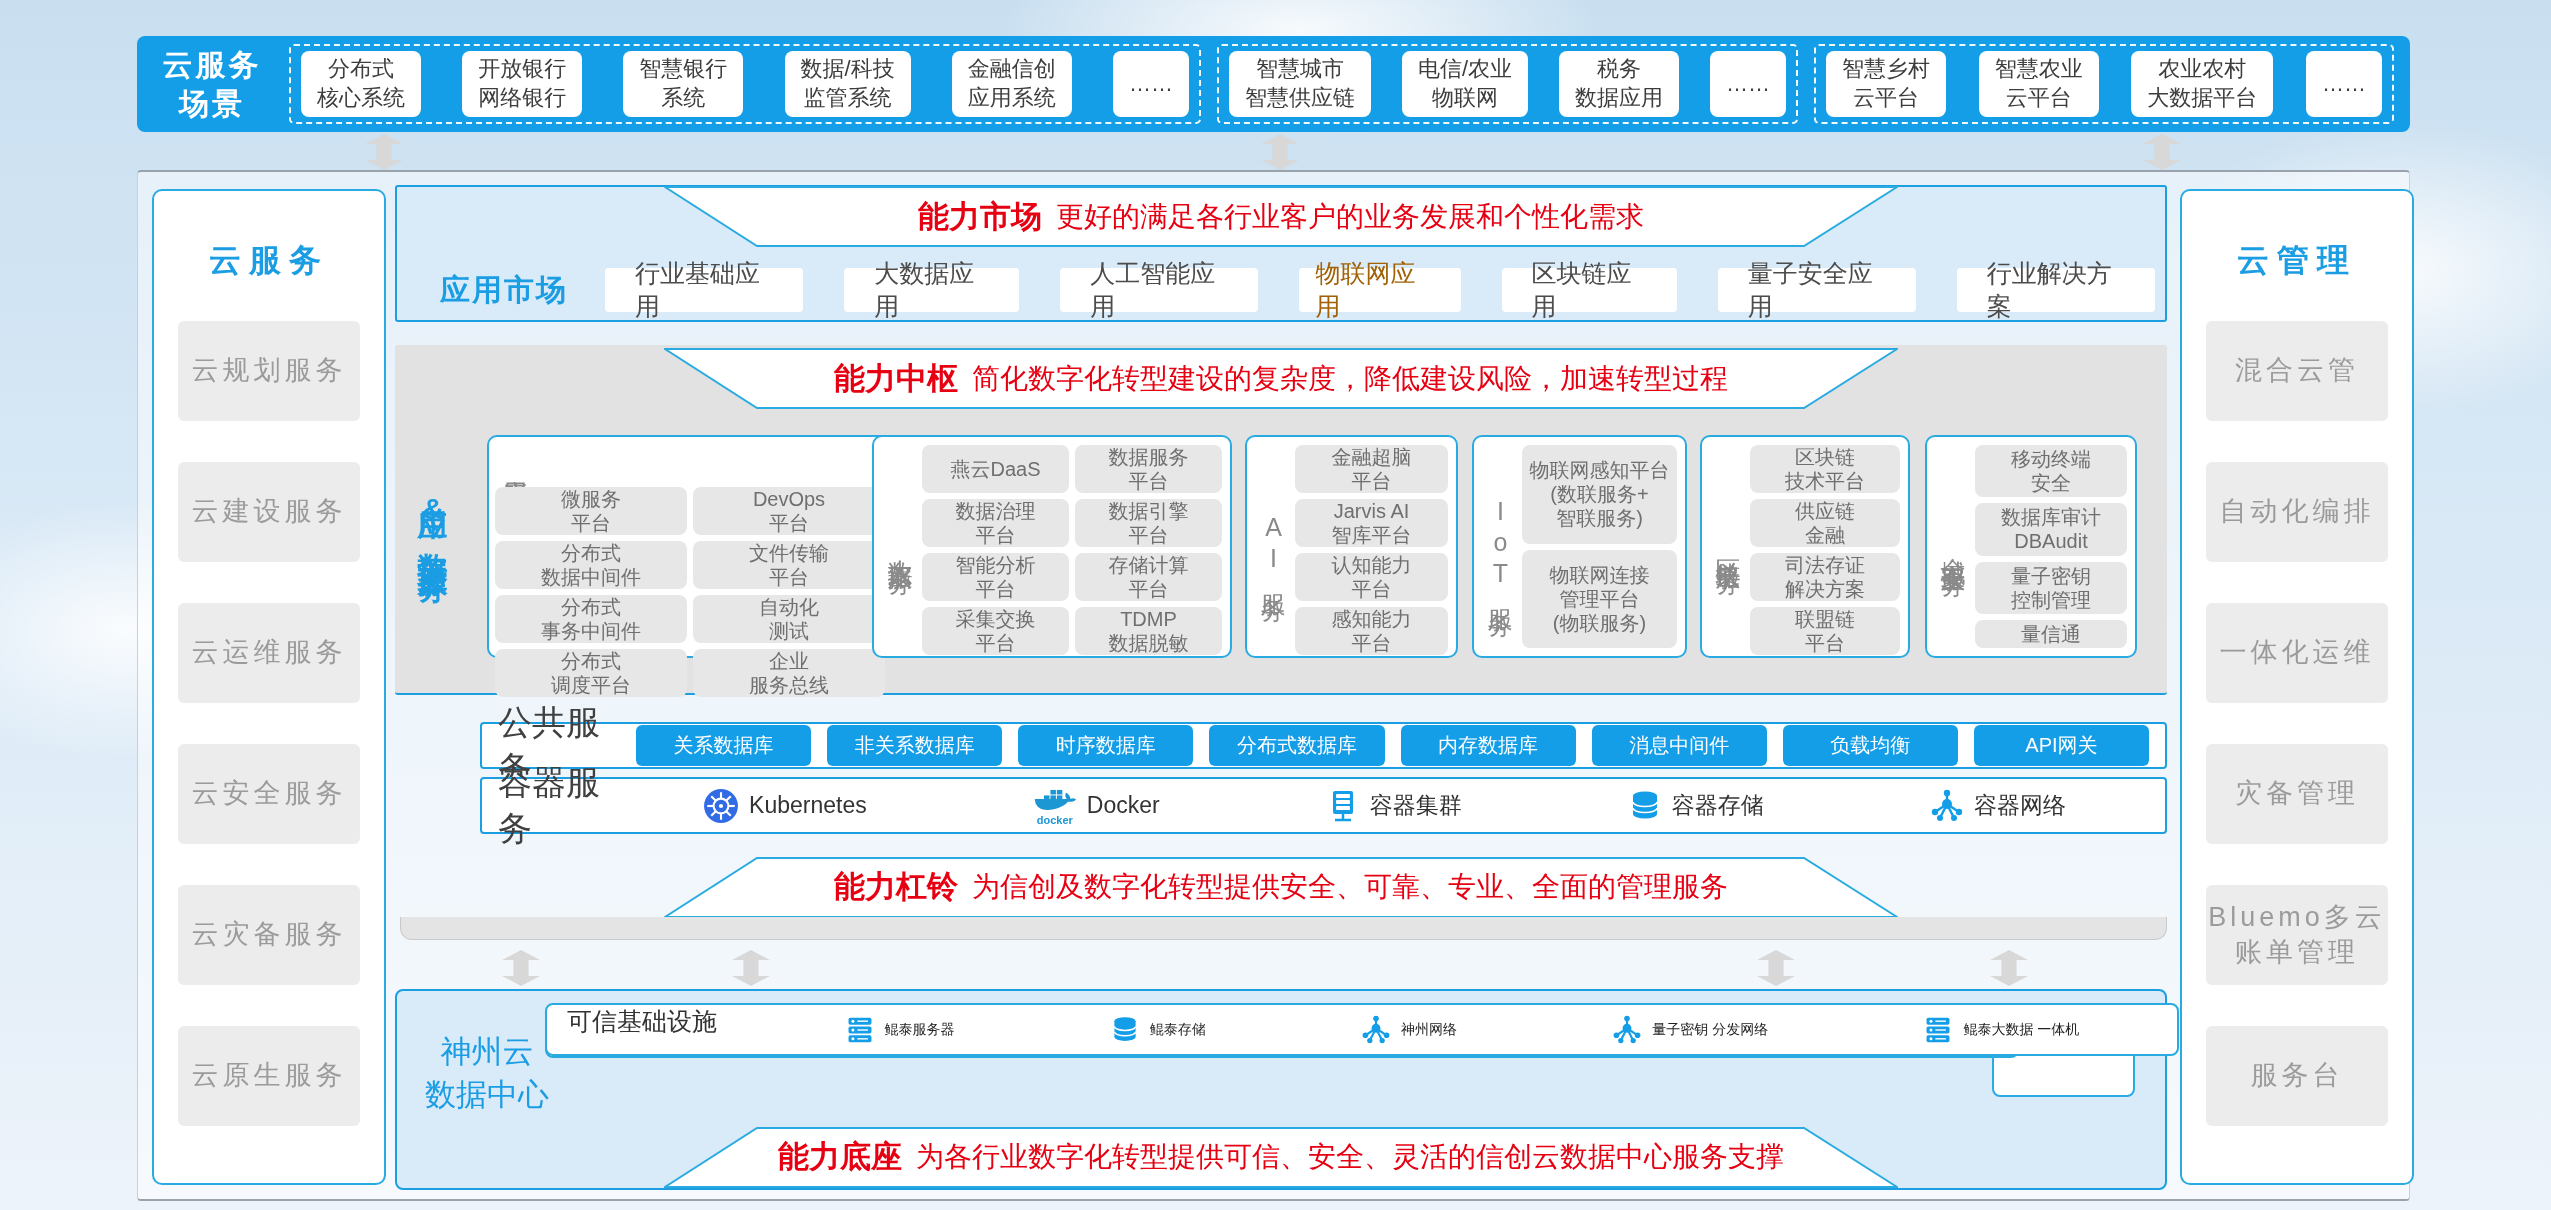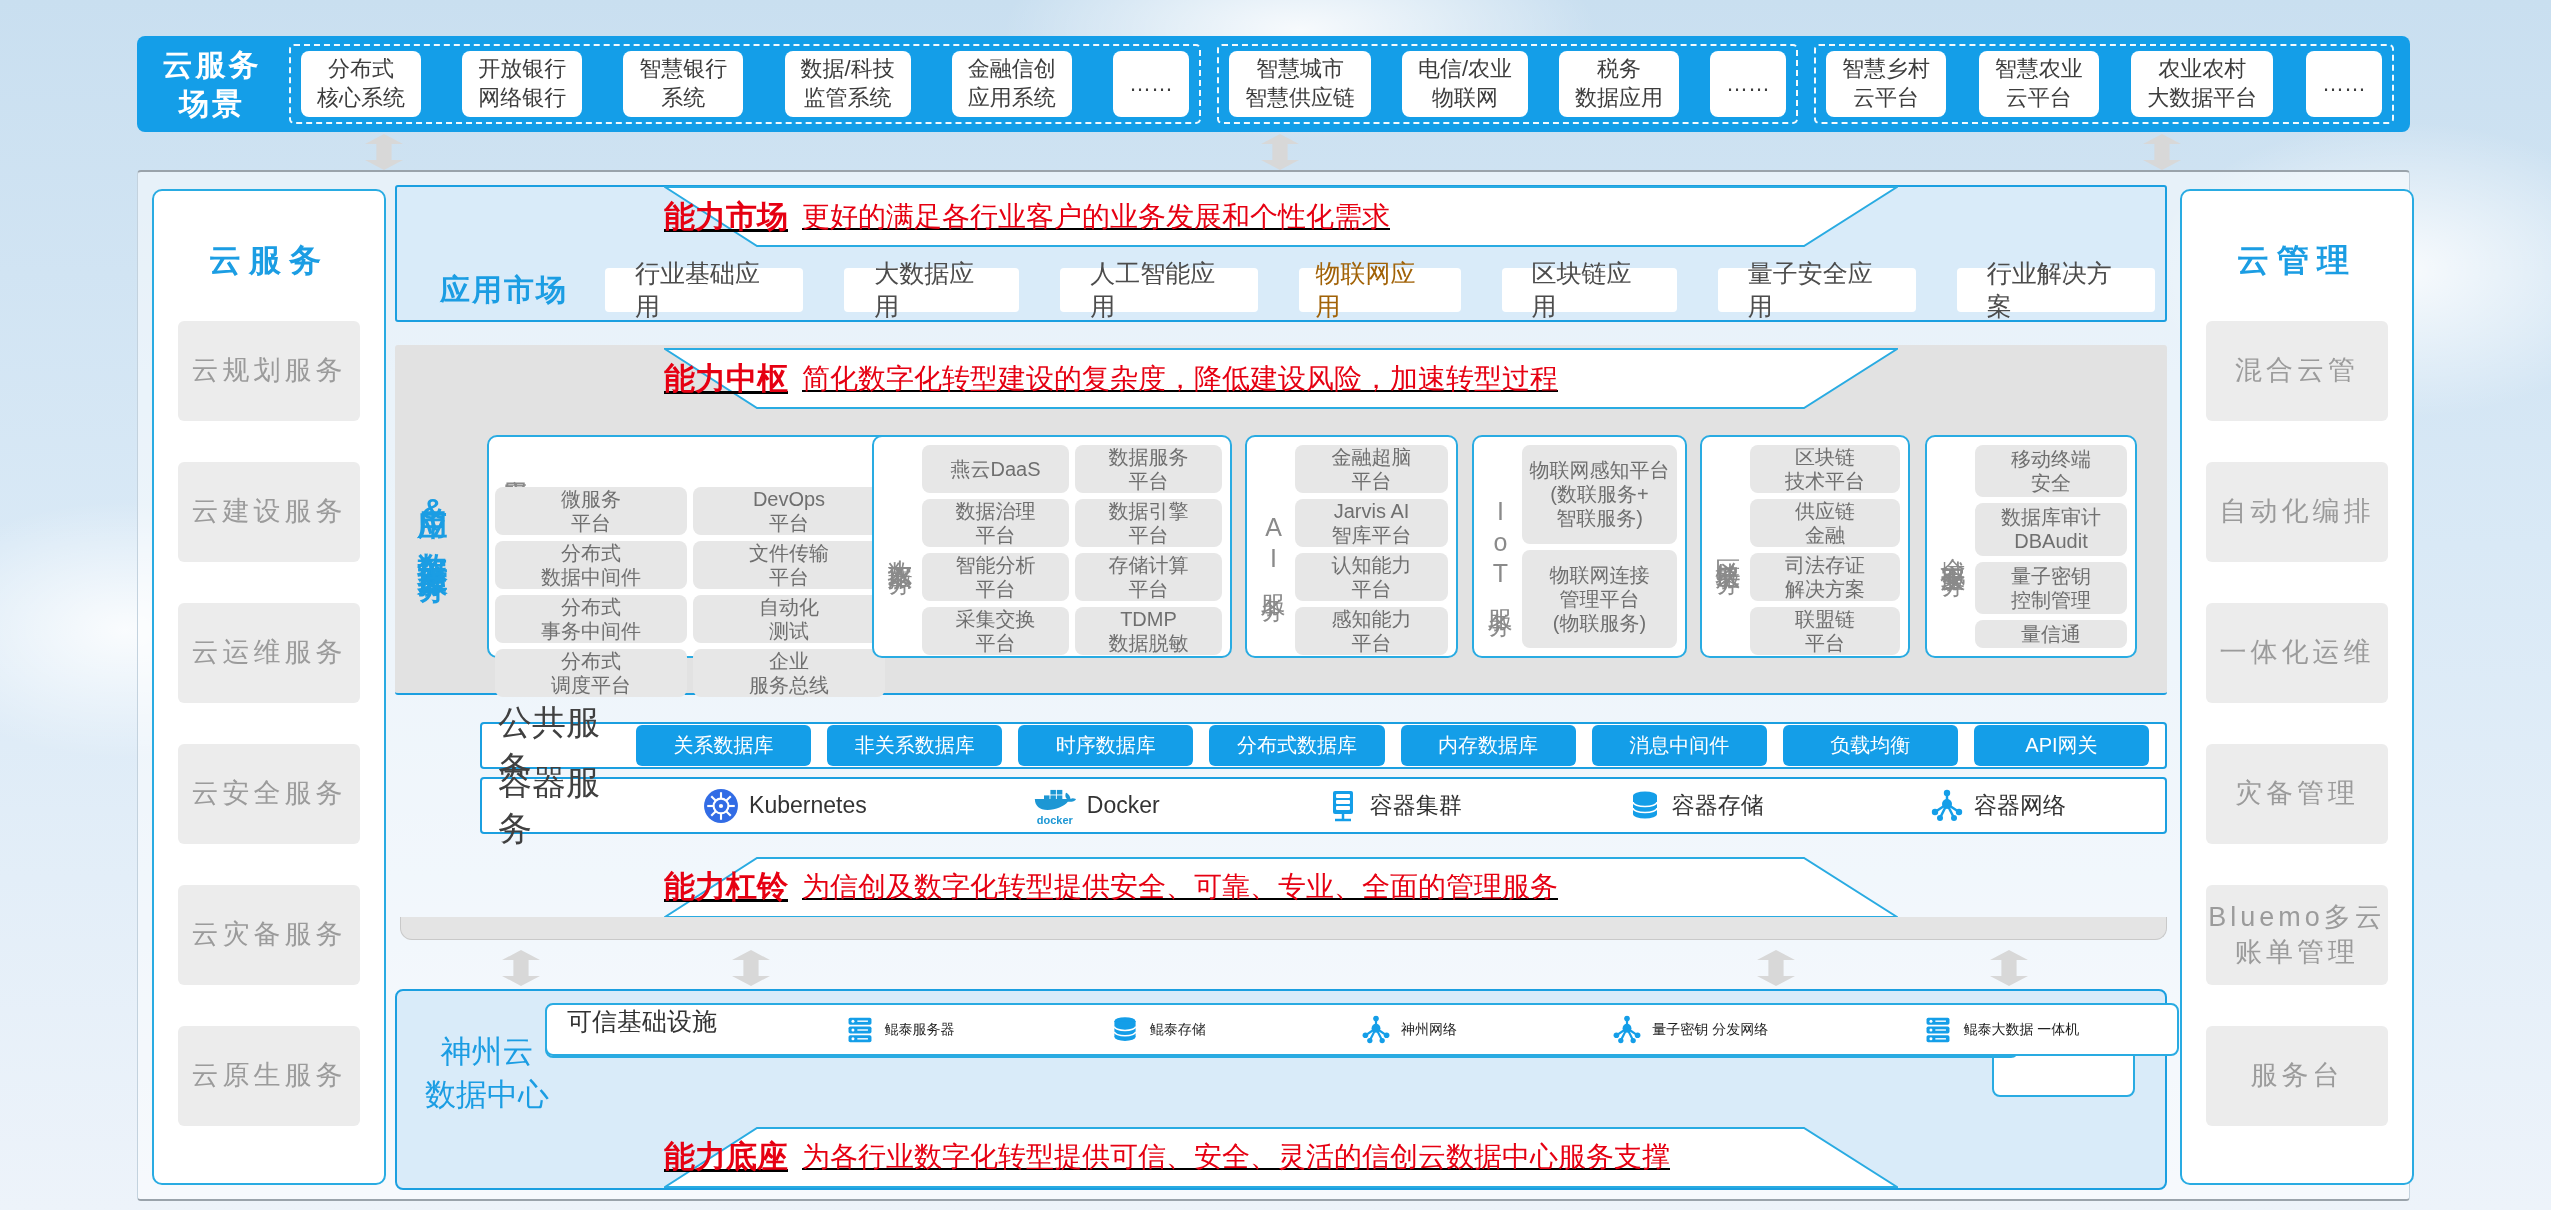--- a/index.html
+++ b/index.html
@@ -29,21 +29,21 @@
   .sidebar{width:234px;height:996px;background:#fff;border:2px solid #29abe2;border-radius:10px;
     display:flex;flex-direction:column;align-items:center;}
   .sb-title{margin:48px 0 38px;color:#1b9de3;font-weight:bold;font-size:32px;letter-spacing:8px;}
   .sb-item{width:182px;height:100px;margin-bottom:41px;background:#ececec;border-radius:6px;
     display:flex;align-items:center;justify-content:center;text-align:center;white-space:pre-line;
     color:#9b9b9b;font-size:27px;letter-spacing:4px;line-height:1.3;}
 
   
   .banner{position:absolute;width:1234px;height:62px;}
   .banner svg{position:absolute;left:0;top:0;width:100%;height:100%;}
-  .banner-text{position:absolute;left:0;top:0;width:100%;height:100%;display:flex;align-items:center;justify-content:flex-start;gap:14px;white-space:nowrap;text-decoration:underline;}
+  .banner-text{position:absolute;left:0;top:0;width:100%;height:100%;display:flex;align-items:center;justify-content:center;gap:14px;white-space:nowrap;}
   .b-label{color:#e60012;font-weight:bold;font-size:31px;}
   .b-desc{color:#e60012;font-size:28px;}
 
   
   .panel-market{left:395px;top:185px;width:1772px;height:137px;background:#d9ebf9;border:2px solid #1b9fe0;border-radius:3px;}
   .market-row{left:440px;top:268px;width:1715px;height:44px;display:flex;align-items:center;}
   .market-label{width:165px;color:#1b9de3;font-weight:bold;font-size:30px;letter-spacing:2px;}
   .market-apps{flex:1;display:flex;justify-content:space-between;gap:41px;}
   .app-box{background:#fff;border-radius:4px;height:44px;padding:0 30px;display:flex;align-items:center;justify-content:center;
     font-size:25px;color:#4c4c4c;}

